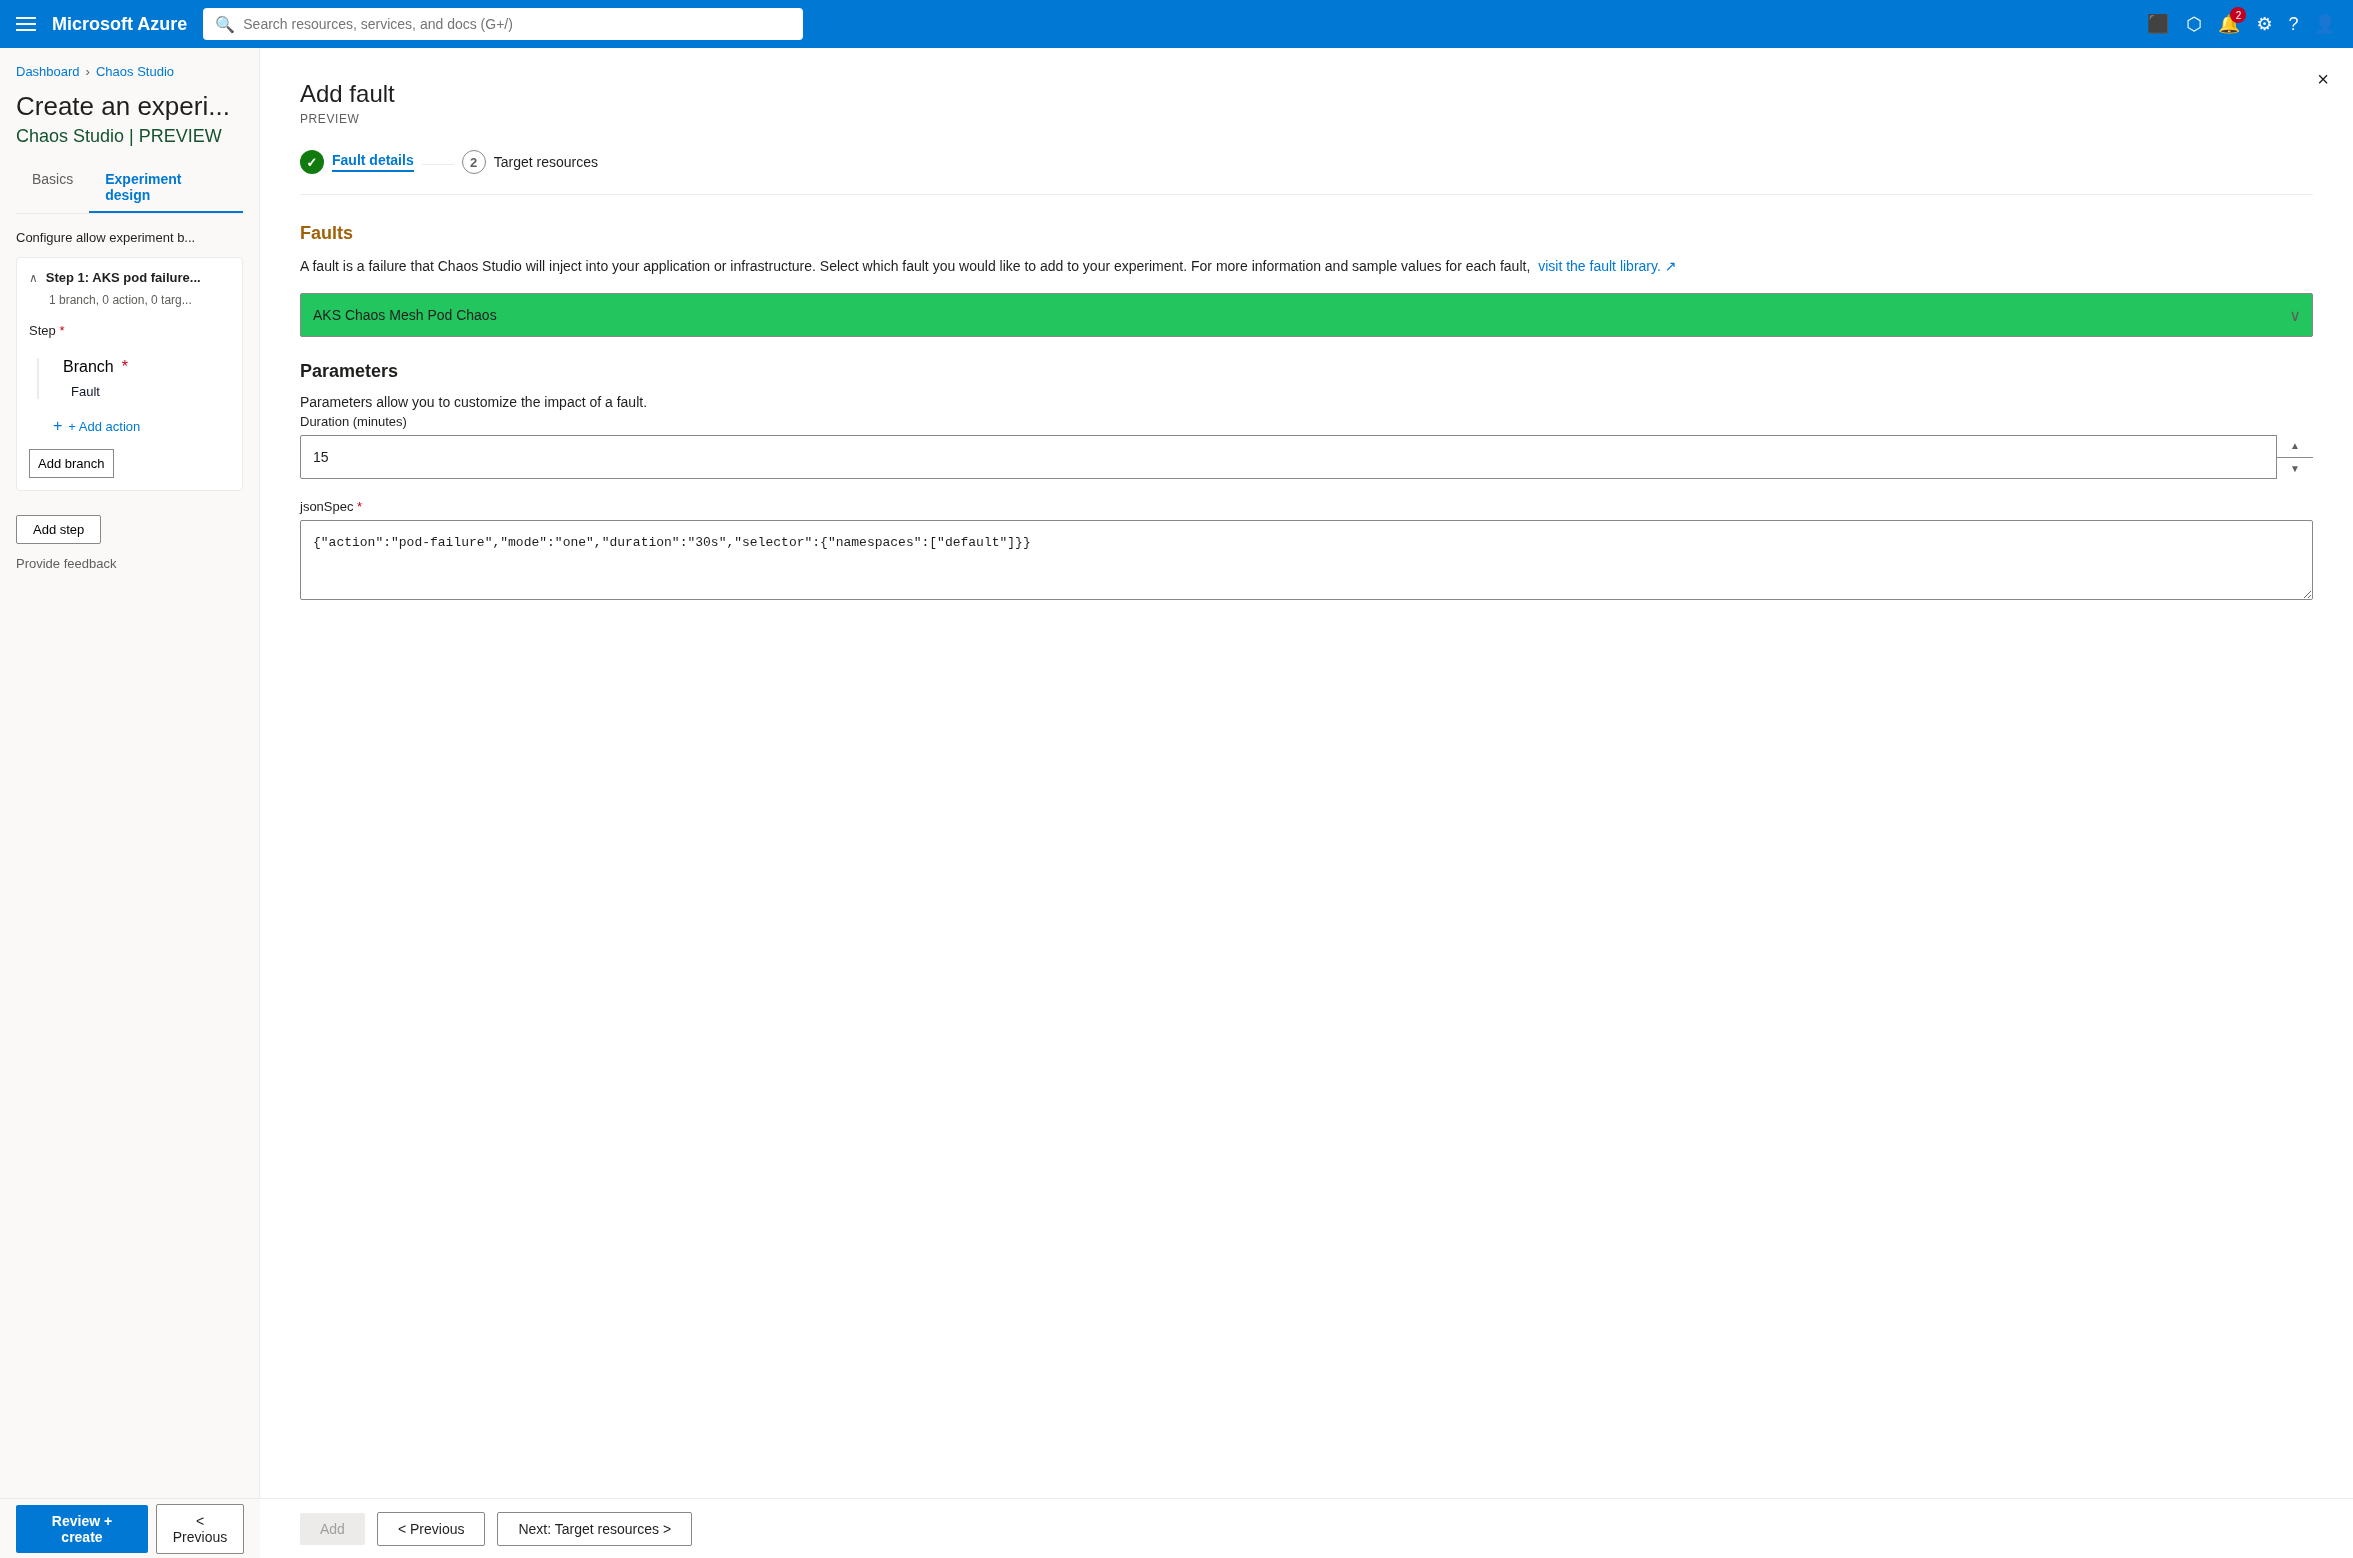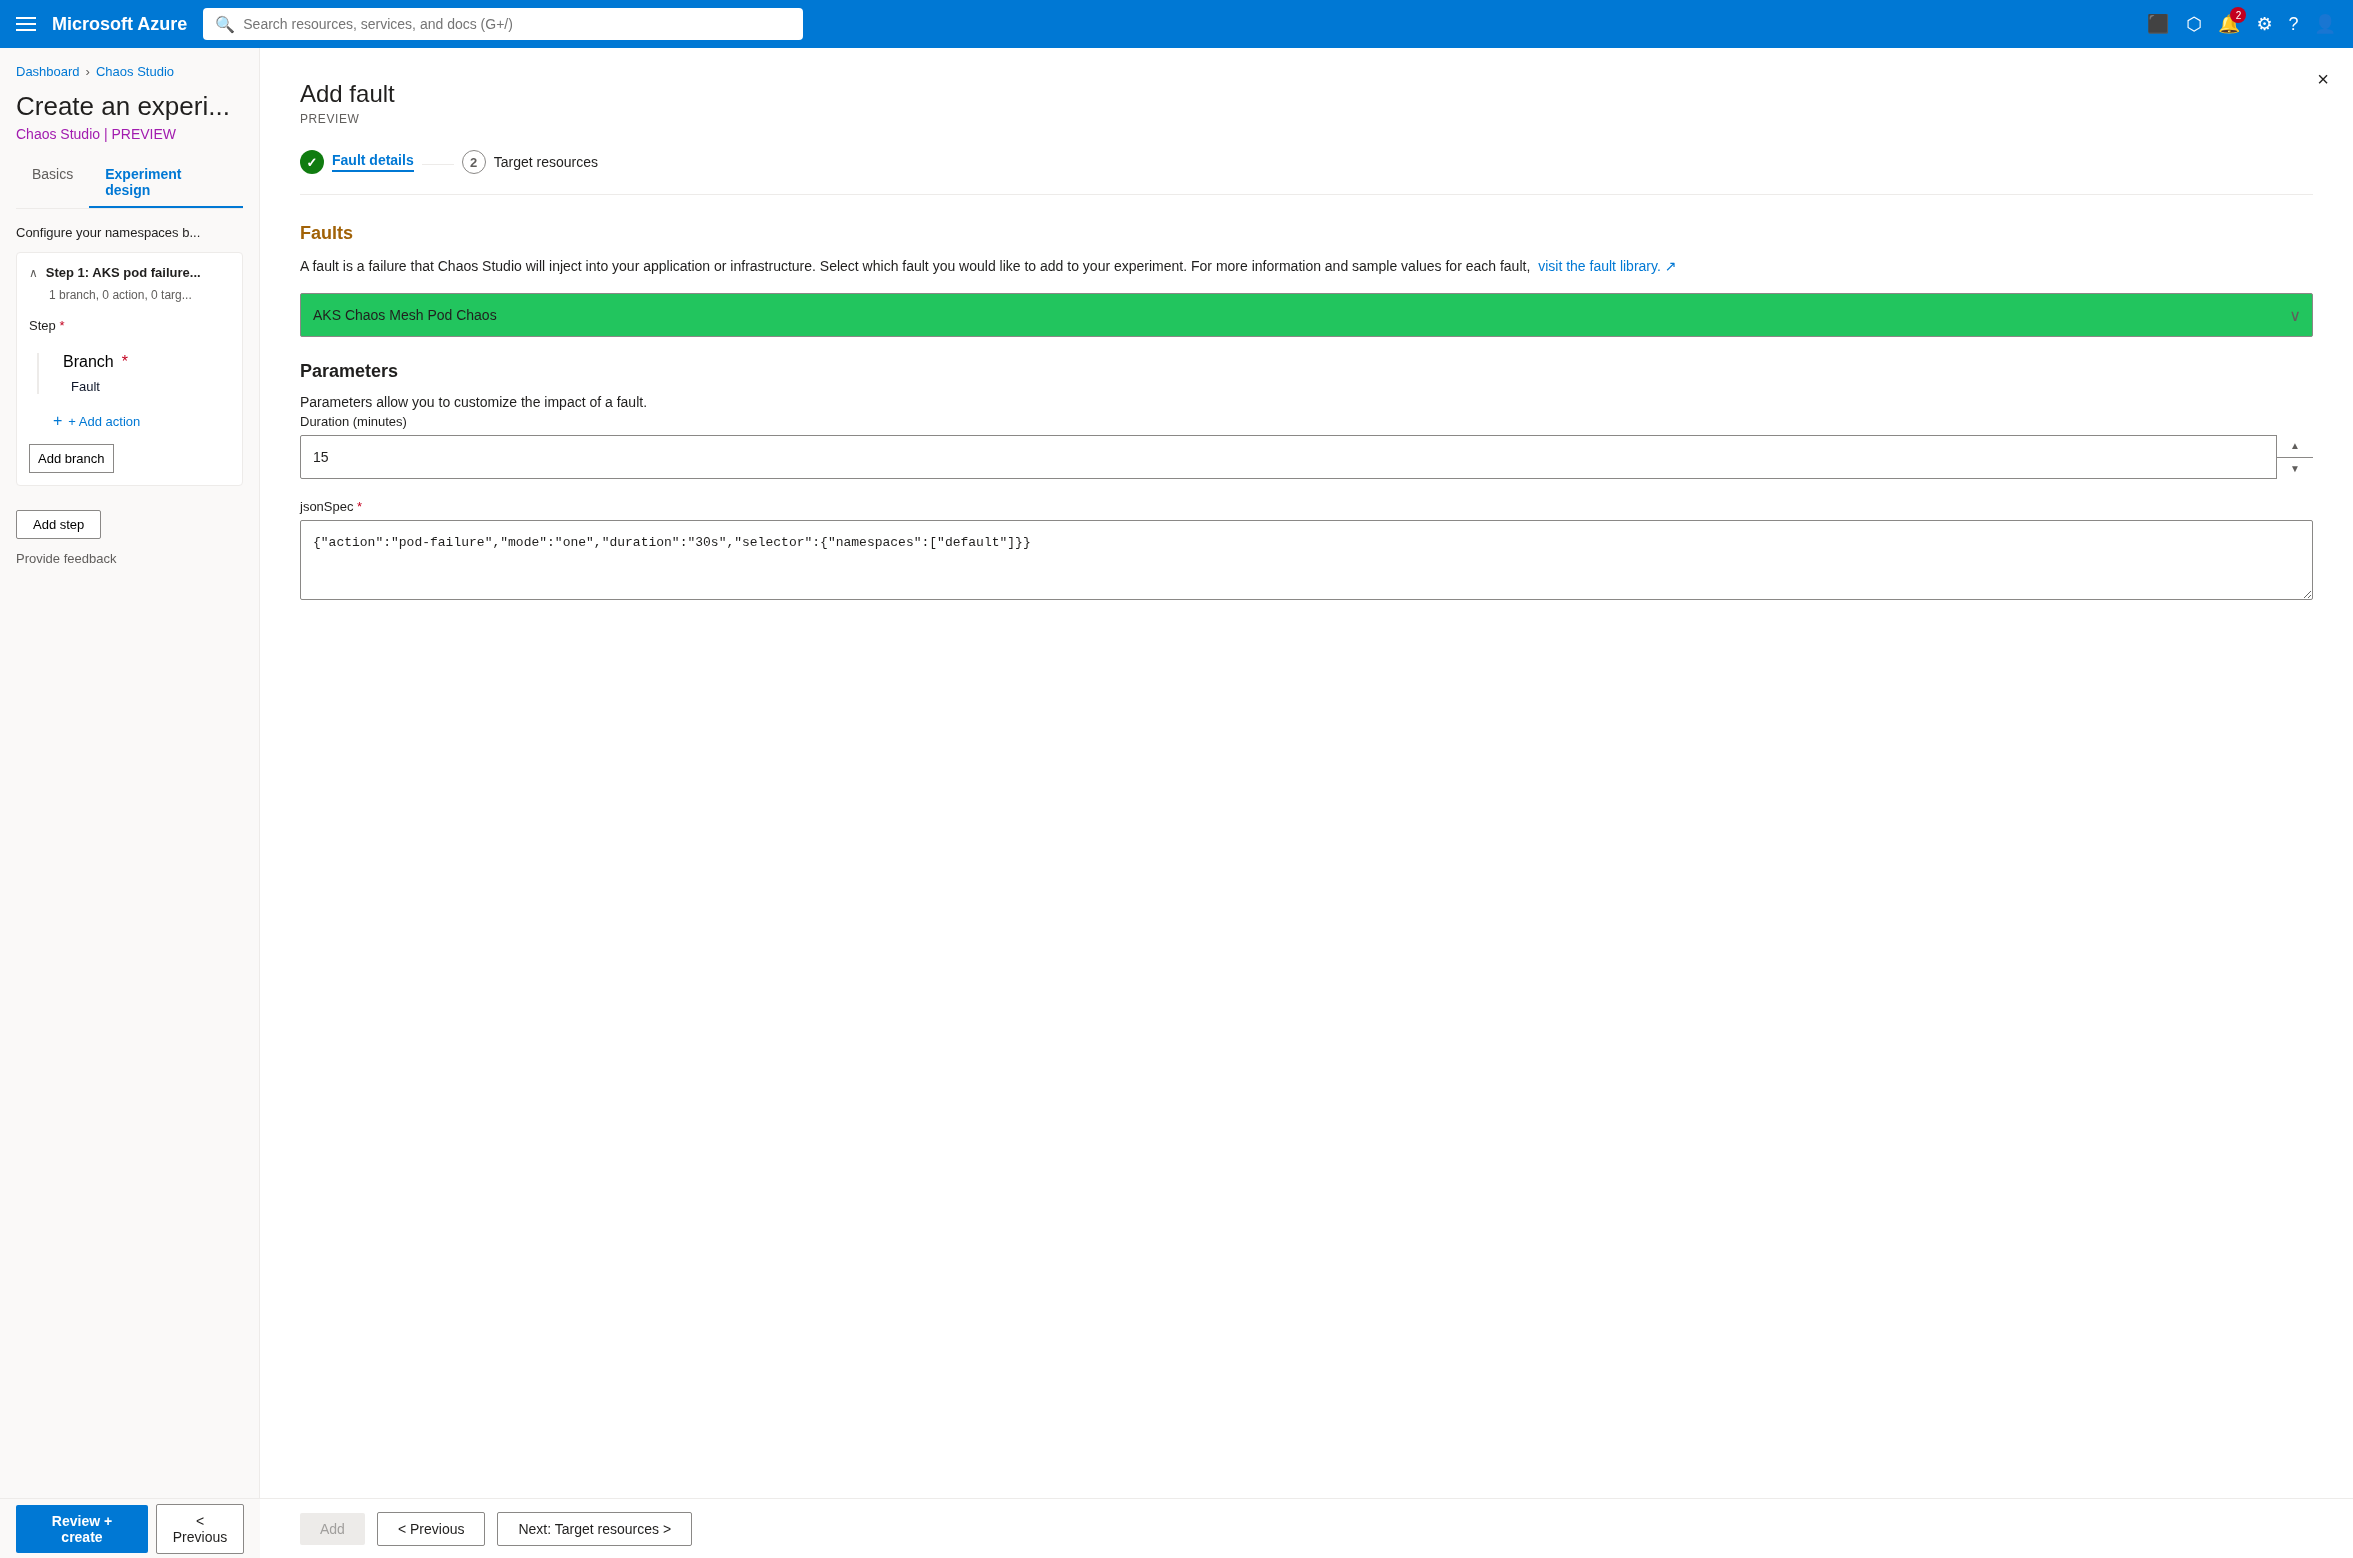--- a/index.html
+++ b/index.html
@@ -71,21 +71,21 @@
     .breadcrumb {
       display: flex;
       gap: 6px;
       font-size: 13px;
       margin-bottom: 12px;
       flex-wrap: wrap;
     }
     .breadcrumb a { color: #0078d4; text-decoration: none; }
     .breadcrumb-sep { color: #605e5c; }
     .page-title { font-size: 26px; font-weight: 300; color: #201f1e; margin-bottom: 4px; white-space: nowrap; overflow: hidden; text-overflow: ellipsis; }
-    .page-subtitle { font-size: 14px; color: #a21caf; margin-bottom: 16px; }
+    .page-subtitle { font-size: 18px; color: #14532d; margin-bottom: 16px; }
 
     .tabs { display: flex; border-bottom: 1px solid #edebe9; margin-bottom: 16px; }
     .tab { padding: 8px 16px; font-size: 14px; cursor: pointer; color: #605e5c; border-bottom: 2px solid transparent; }
     .tab.active { color: #0078d4; border-bottom: 2px solid #0078d4; font-weight: 600; }
 
     .section-label { font-size: 13px; color: #201f1e; margin-bottom: 12px; }
 
     .step-block {
       border: 1px solid #edebe9;
       border-radius: 4px;
@@ -361,21 +361,21 @@
       <a>Chaos Studio</a>
     </div>
     <div class="page-title">Create an experi...</div>
     <div class="page-subtitle">Chaos Studio | PREVIEW</div>
 
     <div class="tabs">
       <div class="tab">Basics</div>
       <div class="tab active">Experiment design</div>
     </div>
 
-    <div class="section-label">Configure your namespaces b...</div>
+    <div class="section-label">Configure allow experiment b...</div>
 
     <div class="step-block">
       <div class="step-header">
         <span class="chevron">∧</span>
         <span class="step-title">Step 1: AKS pod failure...</span>
       </div>
       <div class="step-meta">1 branch, 0 action, 0 targ...</div>
 
       <div style="margin-top:16px;">
         <div class="form-row">

